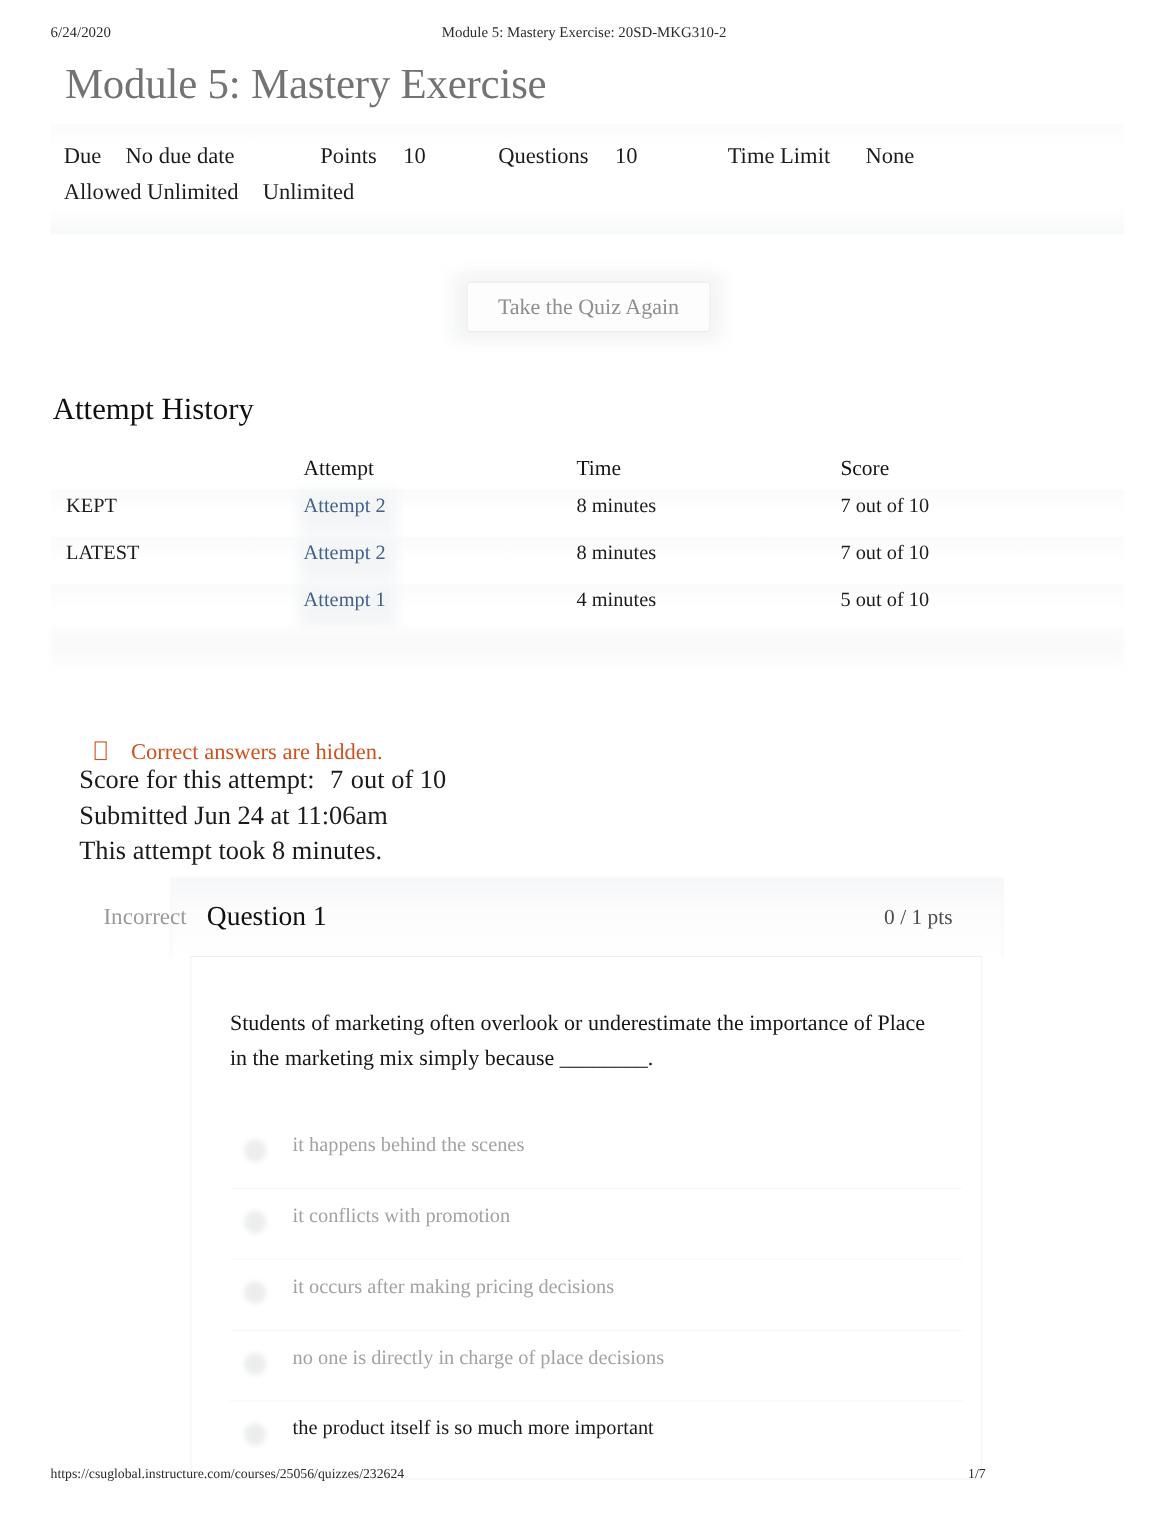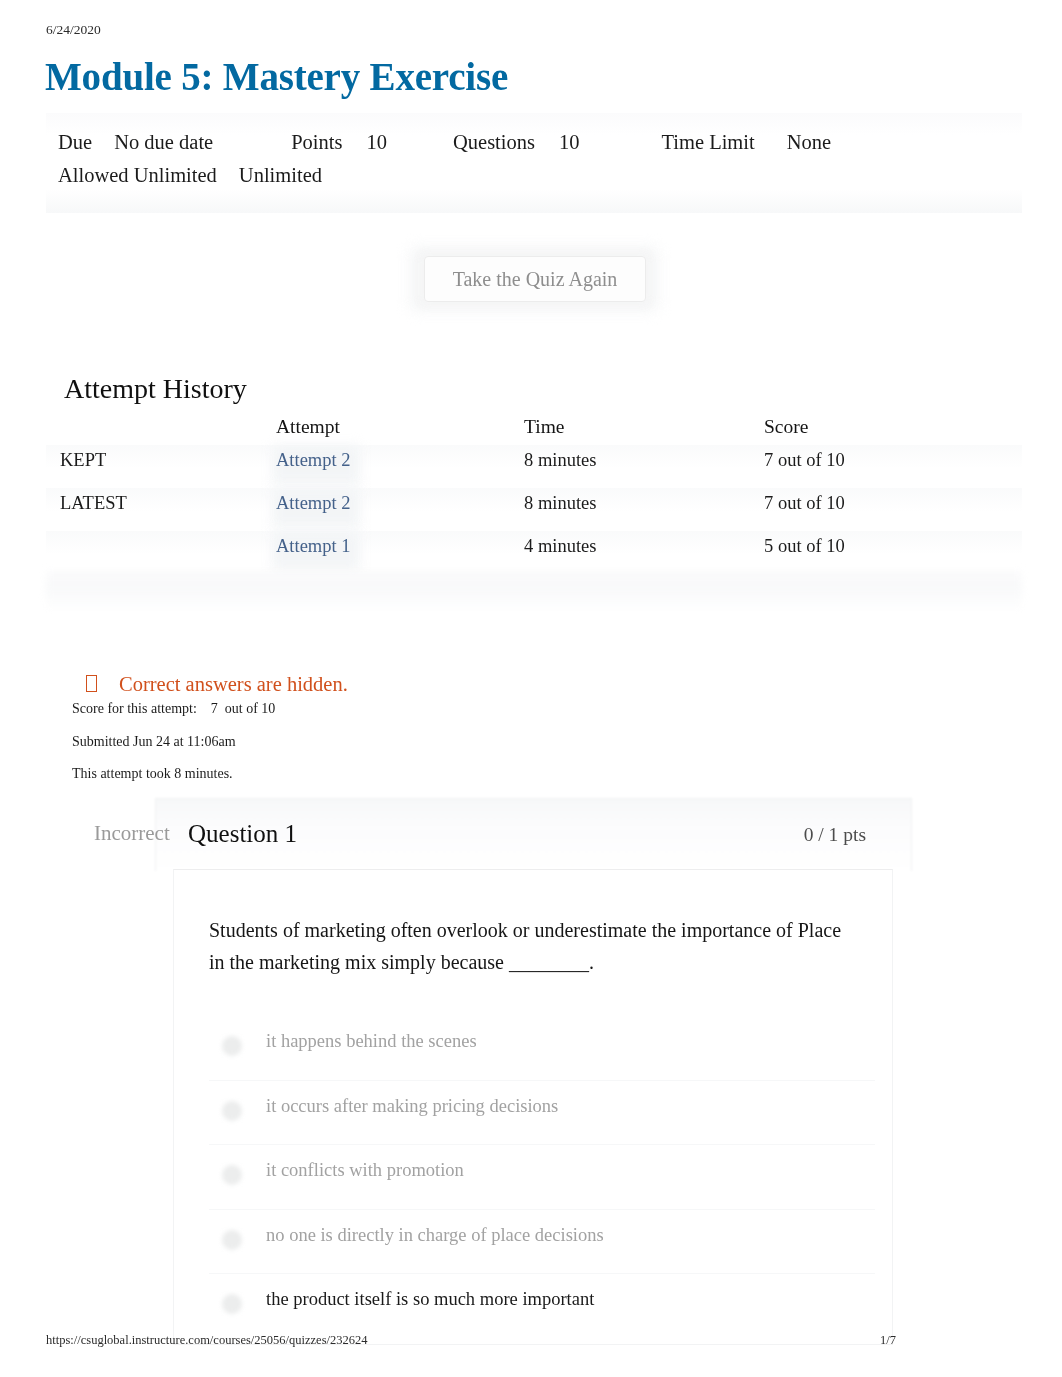--- a/index.html
+++ b/index.html
@@ -55,26 +55,26 @@
   }
   .print-foot .pf-page {
     position: absolute;
     right: 28px;
     top: 0;
   }
 
   
   .page-title {
     position: absolute;
-    left: 45px;
+    left: 59px;
     top: 54px;
     font-size: 39px;
-    font-weight: bold;
+    font-weight: normal;
     letter-spacing: -0.2px;
-    color: #0369a1;
+    color: #737373;
     margin: 0;
   }
 
   
   .detail-strip {
     position: absolute;
     left: 46px;
     top: 113px;
     width: 976px;
     height: 100px;
@@ -132,21 +132,21 @@
   }
 
   
   .ah-title {
     position: absolute;
     left: 48px;
     top: 357px;
     font-size: 28px;
     font-weight: normal;
     color: #101010;
-    margin: 16px;
+    margin: 0;
   }
   .ah-table {
     position: absolute;
     left: 46px;
     top: 411px;
     width: 976px;
   }
   .ah-head {
     position: relative;
     height: 34px;
@@ -211,21 +211,21 @@
     border: 1px solid #d1501c;
     vertical-align: -1px;
     margin-right: 22px;
   }
 
   
   .attempt-info {
     position: absolute;
     left: 72px;
     top: 693px;
-    font-size: 14px;
+    font-size: 24px;
     line-height: 32.6px;
     color: #1b1b1b;
   }
   .attempt-info .score-num { padding: 0 7px 0 14px; }
 
   
   .q-wrap {
     position: absolute;
     left: 155px;
     top: 798px;
@@ -318,20 +318,21 @@
   .ans-row.selected .ans-label {
     color: #1a1a1a;
     filter: blur(0.1px);
   }
 </style>
 </head>
 <body>
 
 <div class="print-head">
   <span class="ph-date">6/24/2020</span>
+  <span class="ph-title">Module 5: Mastery Exercise: 20SD-MKG310-2</span>
 </div>
 
 <h1 class="page-title">Module 5: Mastery Exercise</h1>
 
 <div class="detail-strip">
   <div class="detail-row r1">
     <span class="dt-lbl">Due</span><span class="gap-b"></span><span class="dt-val">No due date</span><span class="gap-a"></span><span class="dt-lbl">Points</span><span class="gap-d"></span><span class="dt-val">10</span><span class="gap-c"></span><span class="dt-lbl">Questions</span><span class="gap-d"></span><span class="dt-val">10</span><span class="gap-e"></span><span class="dt-lbl">Time Limit</span><span class="gap-g"></span><span class="dt-val">None</span>
   </div>
   <div class="detail-row r2">
     <span class="dt-lbl">Allowed Unlimited</span><span class="gap-f"></span><span class="dt-val">Unlimited</span>
@@ -404,26 +405,26 @@
 
     <div class="answers">
 
       <div class="ans-row">
         <span class="ans-radio"></span>
         <span class="ans-label">it happens behind the scenes</span>
       </div>
 
       <div class="ans-row">
         <span class="ans-radio"></span>
-        <span class="ans-label">it occurs after making pricing decisions</span>
+        <span class="ans-label">it conflicts with promotion</span>
       </div>
 
       <div class="ans-row">
         <span class="ans-radio"></span>
-        <span class="ans-label">it conflicts with promotion</span>
+        <span class="ans-label">it occurs after making pricing decisions</span>
       </div>
 
       <div class="ans-row">
         <span class="ans-radio"></span>
         <span class="ans-label">no one is directly in charge of place decisions</span>
       </div>
 
       <div class="ans-row selected">
         <span class="ans-radio"></span>
         <span class="ans-label">the product itself is so much more important</span>

